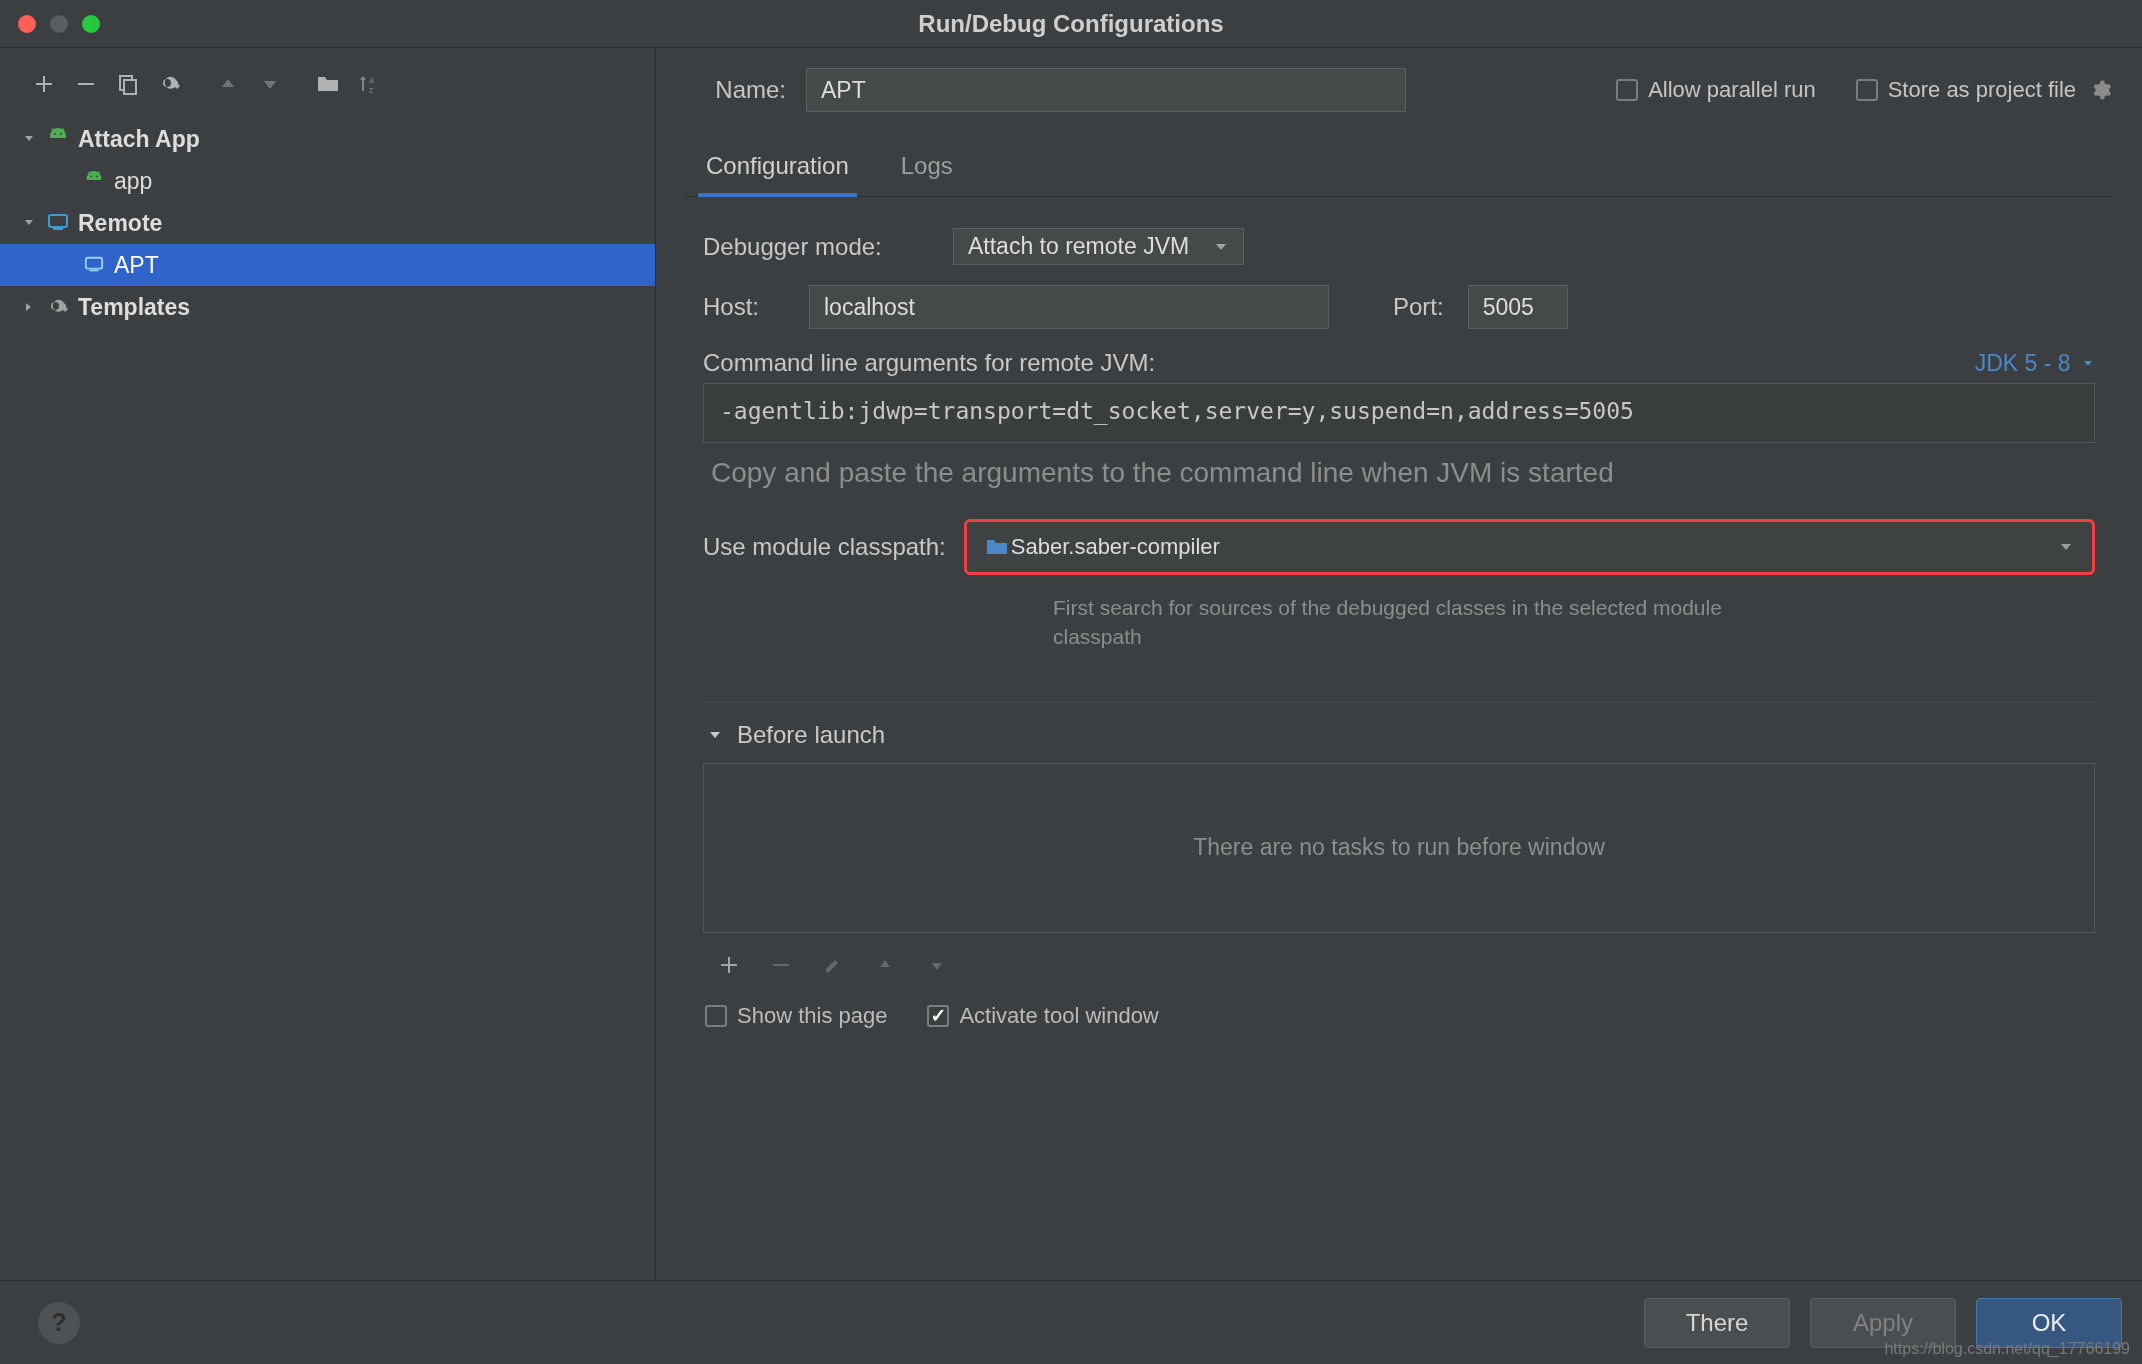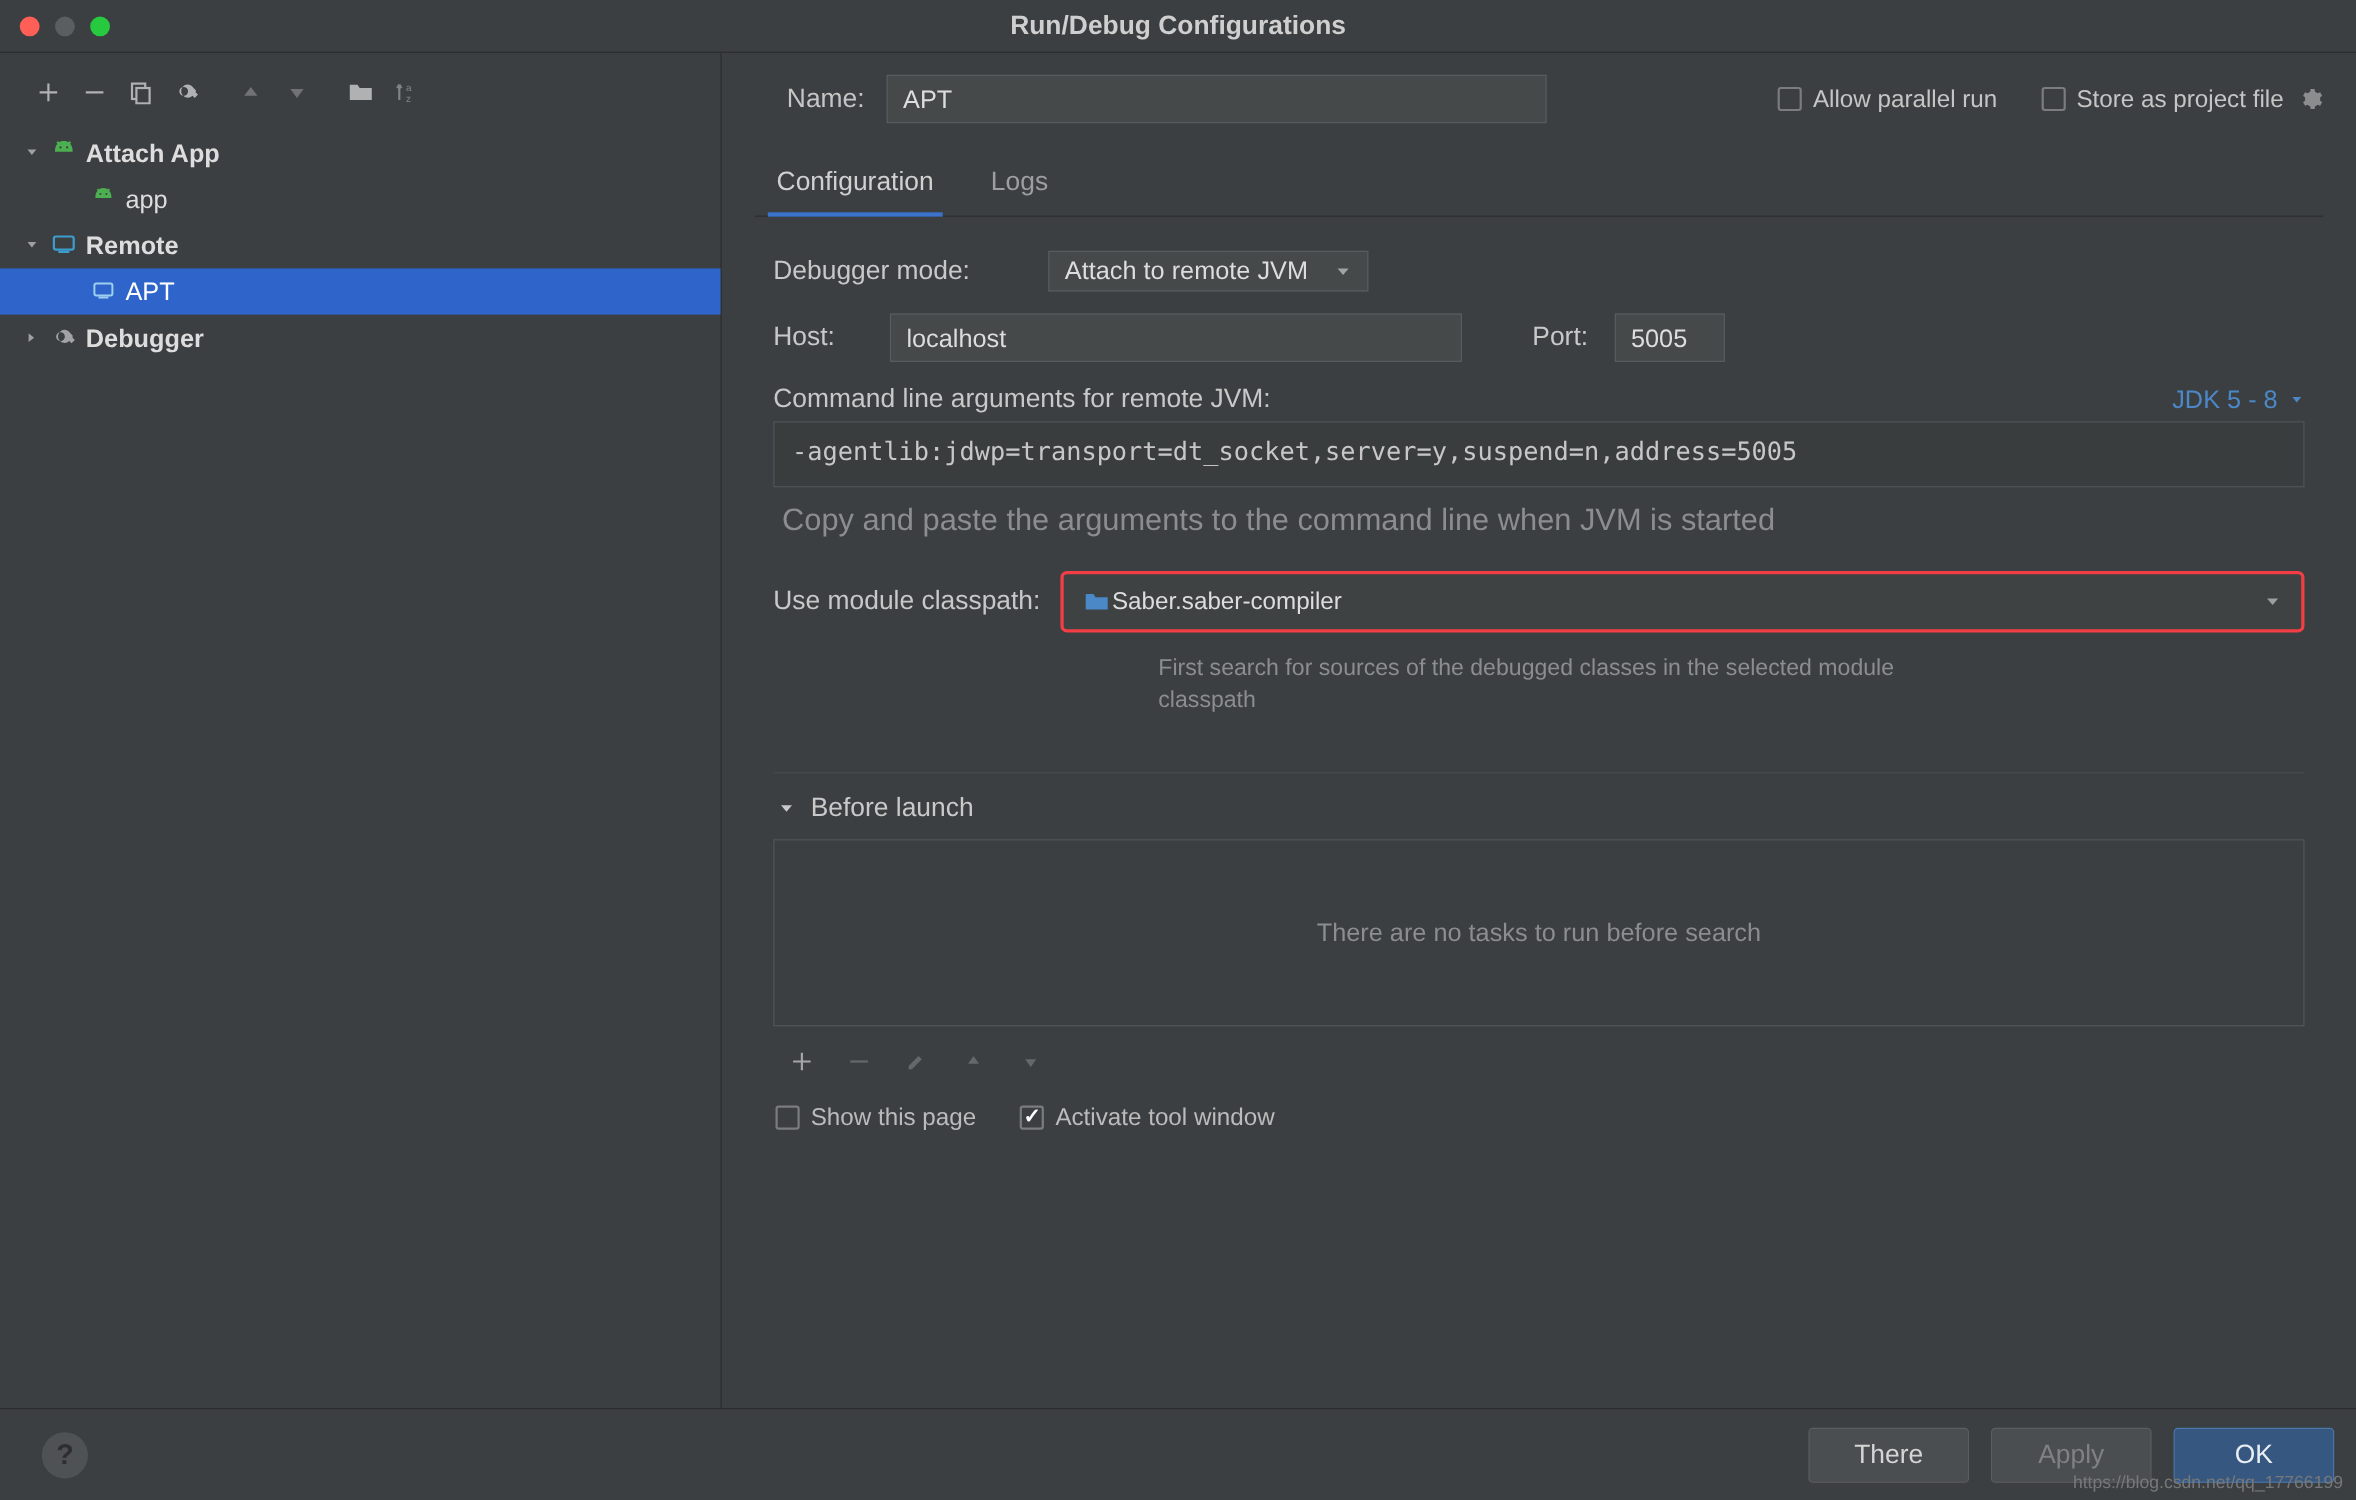--- a/index.html
+++ b/index.html
@@ -270,21 +270,21 @@
         <span class="expander">
             <svg width="14" height="14" viewBox="0 0 14 14">
               <path d="M4 3l5 4-5 4z" fill="currentColor"></path>
             </svg>
           </span>
         <span class="node-icon">
           <svg width="22" height="22" viewBox="0 0 22 22">
               <path d="M19 9l-2-2a6 6 0 10-1 7l2 2 3-3-2-2zM8 14a4 4 0 114-4 4 4 0 01-4 4z" fill="#a0a2a3"></path>
             </svg>
         </span>
-        <span>Debugger</span>
+        <span>Templates</span>
       </div>
     </div>
   </div>
 
   <div class="panel">
 
     <div class="row row-name">
       <span class="label">Name:</span>
       <div class="field">
         <span>APT</span>
@@ -370,21 +370,21 @@
       <div class="section-before">
         <div class="sect-hdr">
           <span>
               <svg width="16" height="16" viewBox="0 0 16 16">
                 <path d="M3 5l5 6 5-6z" fill="currentColor"></path>
               </svg>
             </span>
           <span>Before launch</span>
         </div>
         <div class="task-box">
-          <span>There are no tasks to run before search</span>
+          <span>There are no tasks to run before window</span>
         </div>
         <div class="task-tb">
           <span class="tb-btn">
               <svg width="20" height="20" viewBox="0 0 20 20">
                 <path d="M9 2h2v16H9zM2 9h16v2H2z" fill="currentColor"></path>
               </svg>
             </span>
           <span class="tb-btn disabled">
               <svg width="20" height="20" viewBox="0 0 20 20">
                 <path d="M2 9h16v2H2z" fill="currentColor"></path>

